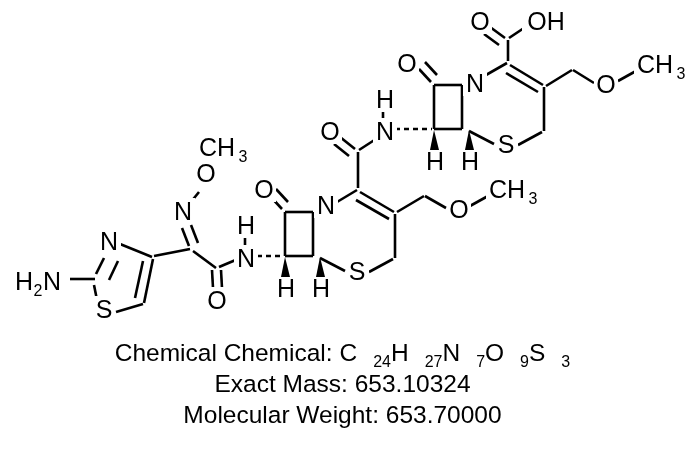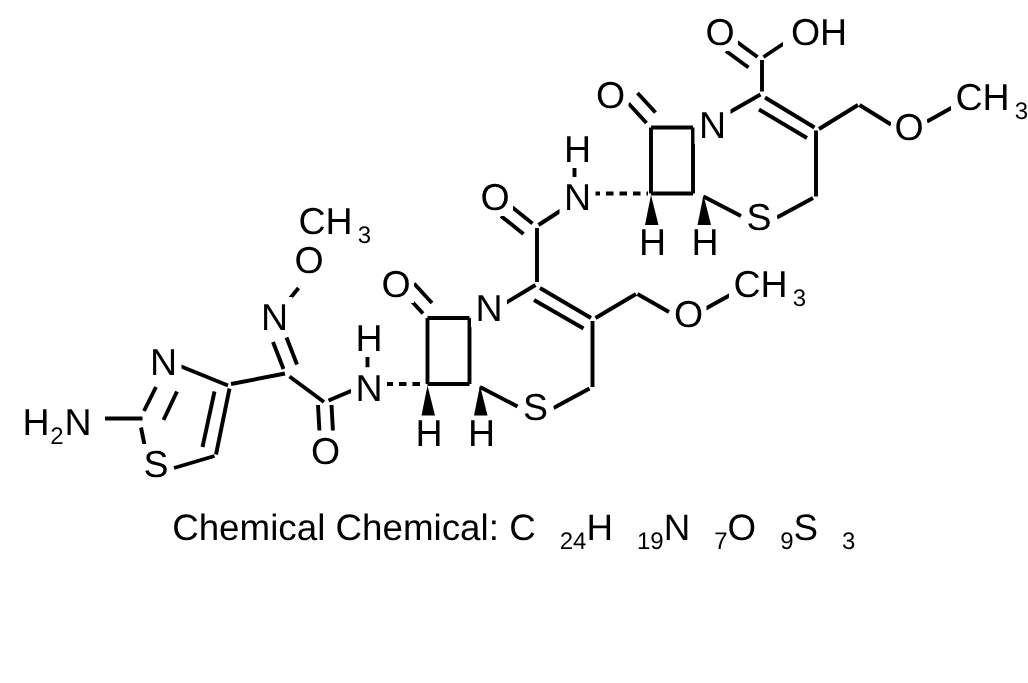--- a/index.html
+++ b/index.html
@@ -234,18 +234,26 @@
       <rect x="634" y="51" width="58" height="26" fill="#fff"></rect>
       <text class="atom" x="655" y="73">CH</text>
       <text class="atom atom-sub" x="681" y="79">3</text>
     </g>
   </svg>
 
   <div class="caption-block">
     <div class="caption-line">
       <span>Chemical Chemical:</span>
       <span>
-        <span>C</span><sub>24</sub><span>H</span><sub>19</sub><span>N</span><sub>7</sub><span>O</span><sub>9</sub><span>S</span><sub>3</sub>
+        <span>C</span><sub>24</sub><span>H</span><sub>27</sub><span>N</span><sub>7</sub><span>O</span><sub>9</sub><span>S</span><sub>3</sub>
       </span>
     </div>
+    <div class="caption-line">
+      <span>Exact Mass:</span>
+      <span>653.10324</span>
+    </div>
+    <div class="caption-line">
+      <span>Molecular Weight:</span>
+      <span>653.70000</span>
+    </div>
   </div>
 
 </div>
 
 </body></html>

